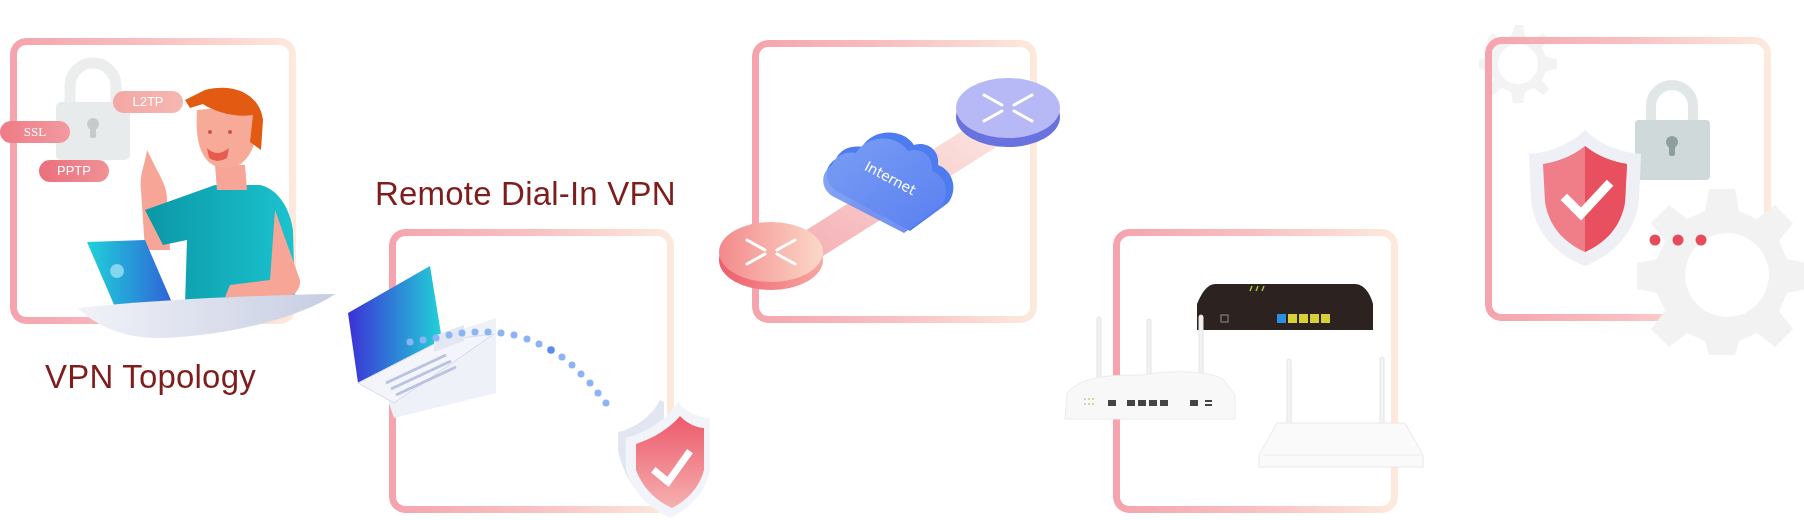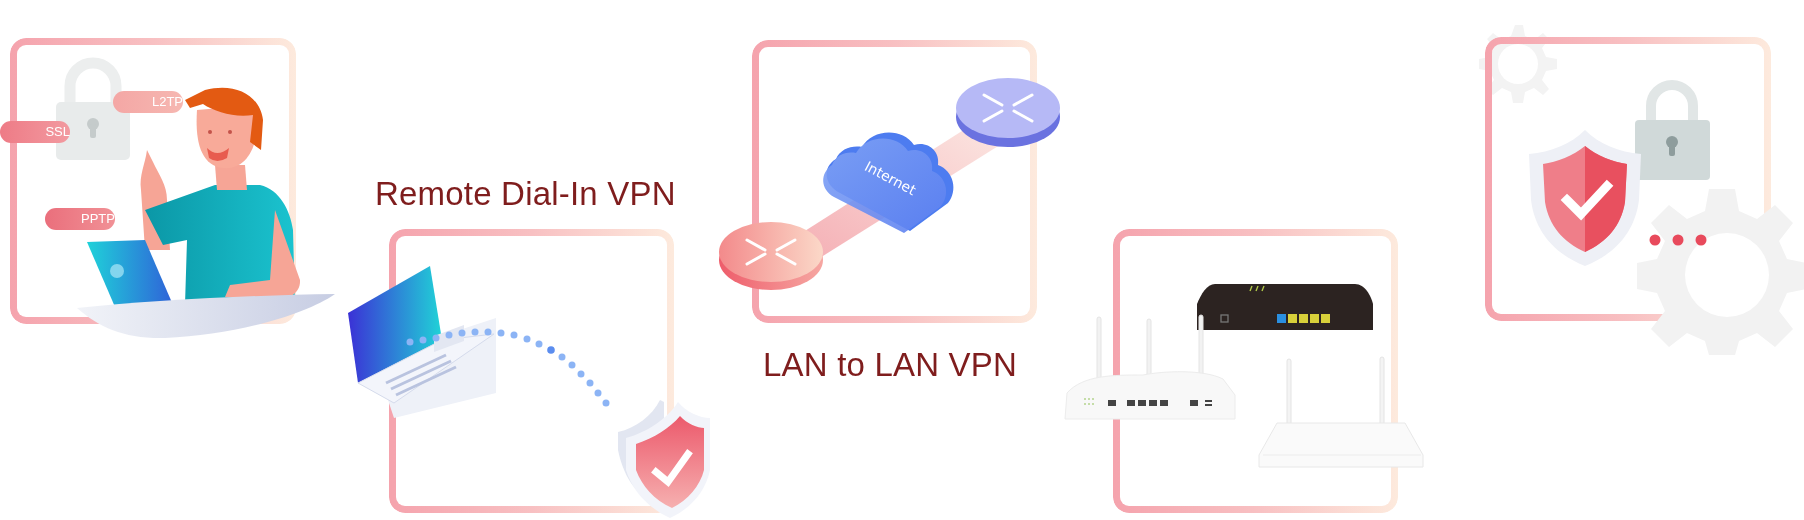--- a/index.html
+++ b/index.html
@@ -8,38 +8,38 @@
   .card { position:absolute; display:block; cursor:pointer; }
   .frame { position:absolute; box-sizing:border-box; border-radius:16px; }
   .frame::before { content:""; position:absolute; inset:0; border-radius:16px; padding:7px;
     background:linear-gradient(90deg,#f5a3ad 0%,#f8c0c2 50%,#fdeadd 100%);
     -webkit-mask:linear-gradient(#000 0 0) content-box, linear-gradient(#000 0 0);
     -webkit-mask-composite:xor; mask-composite:exclude; }
   .title { position:absolute; font-weight:normal; font-size:33px; color:#7f1d1d;
            white-space:nowrap; letter-spacing:0.2px; }
   svg.art { position:absolute; overflow:visible; }
   .badge { position:absolute; height:22px; border-radius:11px; color:#fff; font-size:13px;
-           line-height:22px; text-align:right; width:70px; }
+           line-height:22px; text-align:center; width:70px; }
 </style>
 </head>
 <body>
 
 <a class="card" style="left:0;top:0;width:345px;height:400px;">
   <div class="frame" style="left:10px;top:38px;width:286px;height:286px;"></div>
 
   <svg class="art" style="left:56px;top:62px;" width="74" height="100" viewBox="0 0 74 100">
     <path d="M14 42 V24 a23 23 0 0 1 46 0 V42" fill="none" stroke="#eceeee" stroke-width="11"></path>
     <rect x="0" y="40" width="74" height="58" rx="5" fill="#e8ebeb"></rect>
     <circle cx="37" cy="62" r="6" fill="#c5cbcb"></circle>
     <rect x="34" y="62" width="6" height="14" rx="2" fill="#c5cbcb"></rect>
   </svg>
 
-  <div class="badge" style="left:0;top:121px;background:linear-gradient(90deg,#ee7b86,#f29aa0);">SSL</div>
+  <div class="badge" style="left:0;top:121px;background:linear-gradient(90deg,#ee7b86,#f29aa0);font-family:Liberation Serif, serif;">SSL</div>
   <div class="badge" style="left:113px;top:91px;background:linear-gradient(90deg,#f4a7a5,#f6b7b1);">L2TP</div>
-  <div class="badge" style="left:45px;top:160px;background:linear-gradient(90deg,#ea6f7c,#f19196);margin-top:48px;">PPTP</div>
+  <div class="badge" style="left:39px;top:160px;background:linear-gradient(90deg,#ea6f7c,#f19196);">PPTP</div>
 
   <svg class="art" style="left:75px;top:90px;" width="270" height="250" viewBox="0 0 270 250">
     <defs>
       <linearGradient id="lp1" x1="0" x2="1">
           <stop offset="0" stop-color="#1fd2d9"></stop>
           <stop offset="1" stop-color="#2f62d8"></stop>
         </linearGradient>
       <linearGradient id="desk1" x1="0" x2="1">
           <stop offset="0" stop-color="#f1f3f8"></stop>
           <stop offset="1" stop-color="#c7cde3"></stop>
@@ -66,20 +66,21 @@
 
     <path d="M200 120 L225 190 C226 205 210 212 190 210 L150 207 L155 195 L195 190 Z" fill="#f6a596"></path>
 
     <path d="M12 152 L70 150 L98 215 L40 217 Z" fill="url(#lp1)"></path>
     <circle cx="42" cy="181" r="7" fill="#8fd9ef" opacity="0.9"></circle>
     <path d="M40 217 L160 213 L162 217 L42 220 Z" fill="#2a55c7"></path>
 
     <path d="M2 218 C80 210 180 205 260 204 C230 225 160 245 90 248 C50 249 25 238 2 218 Z" fill="url(#desk1)"></path>
   </svg>
 
+  <div class="title" style="left:45px;top:358px;">VPN Topology</div>
 </a>
 
 <a class="card" style="left:340px;top:0;width:390px;height:520px;">
   <div class="title" style="left:35px;top:175px;">Remote Dial-In VPN</div>
   <div class="frame" style="left:49px;top:229px;width:285px;height:284px;"></div>
 
   <svg class="art" style="left:6px;top:258px;" width="150" height="150" viewBox="0 0 150 150">
     <defs>
       <linearGradient id="lp2" x1="0" x2="1">
           <stop offset="0" stop-color="#3b31d6"></stop>
@@ -184,21 +185,20 @@
     <ellipse cx="54" cy="44" rx="52" ry="30" fill="#6a72e0"></ellipse>
     <ellipse cx="54" cy="35" rx="52" ry="30" fill="#b6b9f6"></ellipse>
     <g stroke="#fff" stroke-width="3" stroke-linecap="round">
       <line x1="30" y1="22" x2="48" y2="32"></line>
         <line x1="60" y1="38" x2="78" y2="48"></line>
       <line x1="30" y1="48" x2="48" y2="38"></line>
         <line x1="60" y1="32" x2="78" y2="22"></line>
     </g>
   </svg>
 
-  <div class="title" style="left:48px;top:346px;">LAN to LAN VPN</div>
 </a>
 
 <a class="card" style="left:1055px;top:0;width:400px;height:520px;">
   <div class="frame" style="left:58px;top:229px;width:285px;height:284px;"></div>
 
   <svg class="art" style="left:140px;top:282px;" width="180" height="52" viewBox="0 0 180 52">
     <path d="M20 2 L160 2 C170 2 176 14 178 22 L178 48 L2 48 L2 22 C6 12 12 2 20 2 Z" fill="#2c2321"></path>
     <g stroke="#b6d14a" stroke-width="1.3">
       <line x1="57" y1="4" x2="55" y2="9"></line>
         <line x1="63" y1="4" x2="61" y2="9"></line>

